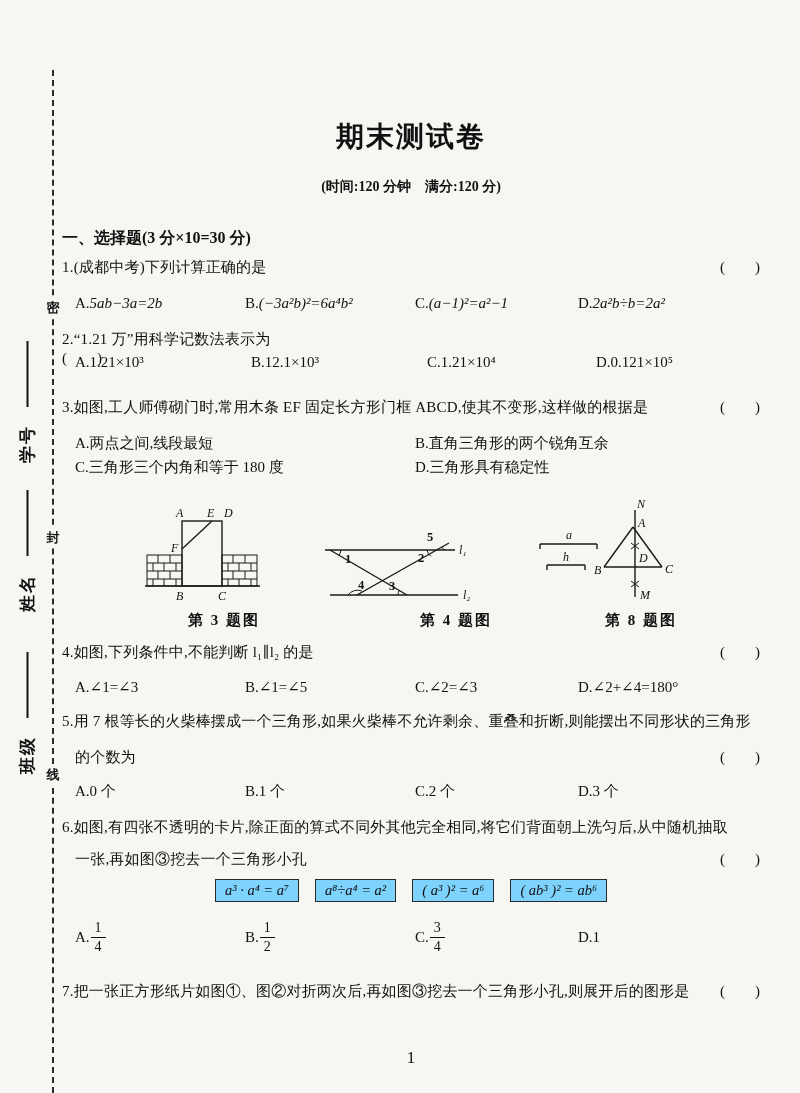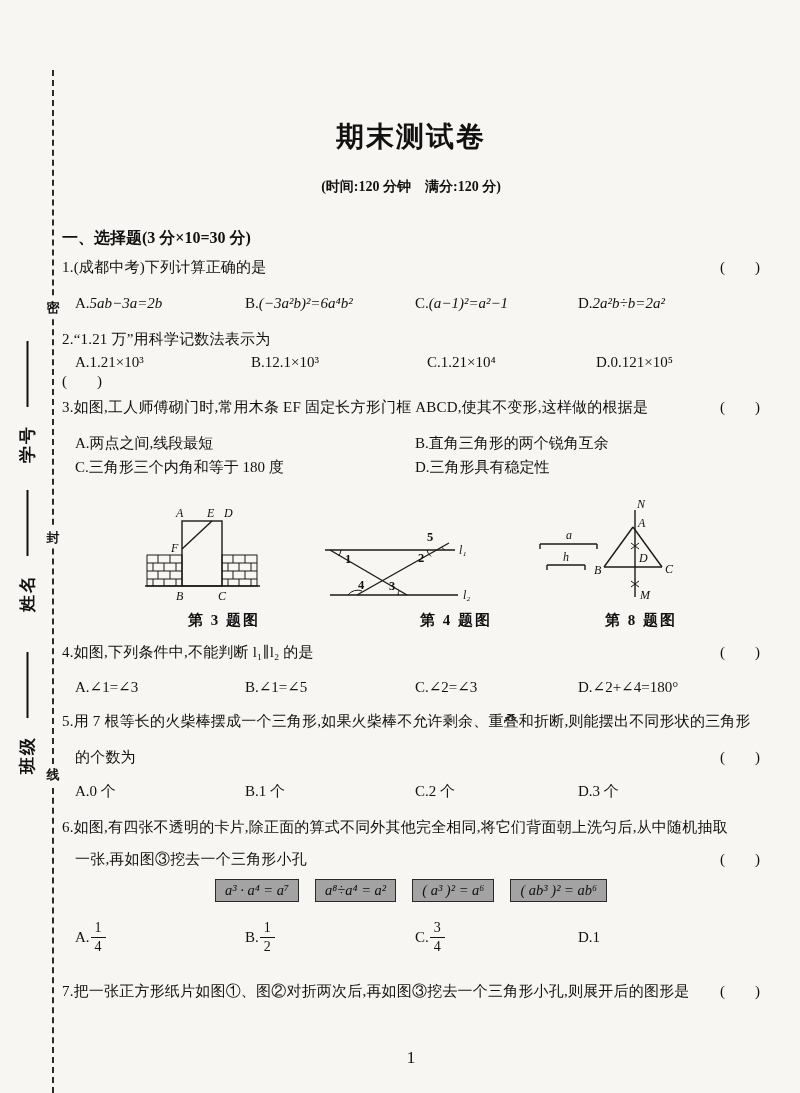--- a/index.html
+++ b/index.html
@@ -34,21 +34,21 @@
   
   .main{position:absolute;left:62px;top:0;width:698px;height:1093px;}
   .center{text-align:center;width:100%;}
   .title{position:absolute;top:50px;left:0;font-size:32px;font-weight:bold;letter-spacing:1px;}
   .subtitle{position:absolute;top:118px;left:0;font-size:28px;font-weight:bold;letter-spacing:2px;}
   .info{position:absolute;top:178px;left:0;font-size:14px;font-weight:bold;}
   .sec-head{position:absolute;top:228px;left:0;font-size:16px;font-weight:bold;}
   .qrow{
     position:absolute;left:0;width:698px;
     display:flex;justify-content:space-between;align-items:baseline;
-    font-size:15px;white-space:nowrap;gap:23px;
+    font-size:15px;white-space:nowrap;
   }
   .qrow .stem{letter-spacing:0.2px;}
   .bracket{font-size:15px;}
   .indent{padding-left:13px;}
   .opts4{
     position:absolute;left:13px;width:685px;
     display:grid;grid-template-columns:170px 170px 163px auto;
     font-size:15px;white-space:nowrap;
   }
   .opts2{
@@ -67,21 +67,21 @@
   .geoline{stroke:#1a1a1a;stroke-width:1.4;fill:none;}
   .geolabel{font-size:12px;font-style:italic;font-family:"Liberation Serif","DejaVu Serif",serif;fill:#111;}
   .geonum{font-size:12.5px;font-weight:bold;font-style:normal;}
   
   .cards{
     position:absolute;top:879px;left:0;width:698px;
     display:flex;justify-content:center;gap:16px;
   }
   .card{
     border:1.6px solid #2a2a2a;padding:2px 9px;
-    font-size:14.5px;font-style:italic;white-space:nowrap;background:#a3a3a3;
+    font-size:14.5px;font-style:italic;white-space:nowrap;background:#7dd3fc;
   }
   
   .fracrow{
     position:absolute;left:13px;top:920px;width:685px;
     display:grid;grid-template-columns:170px 170px 163px auto;
     font-size:15px;align-items:center;
   }
   .fracopt{display:flex;align-items:center;}
   .frac{display:inline-block;text-align:center;font-size:14px;line-height:1.15;margin-left:1px;}
   .frac .num{display:block;border-bottom:1.4px solid #111;padding:0 4px 1px;}

